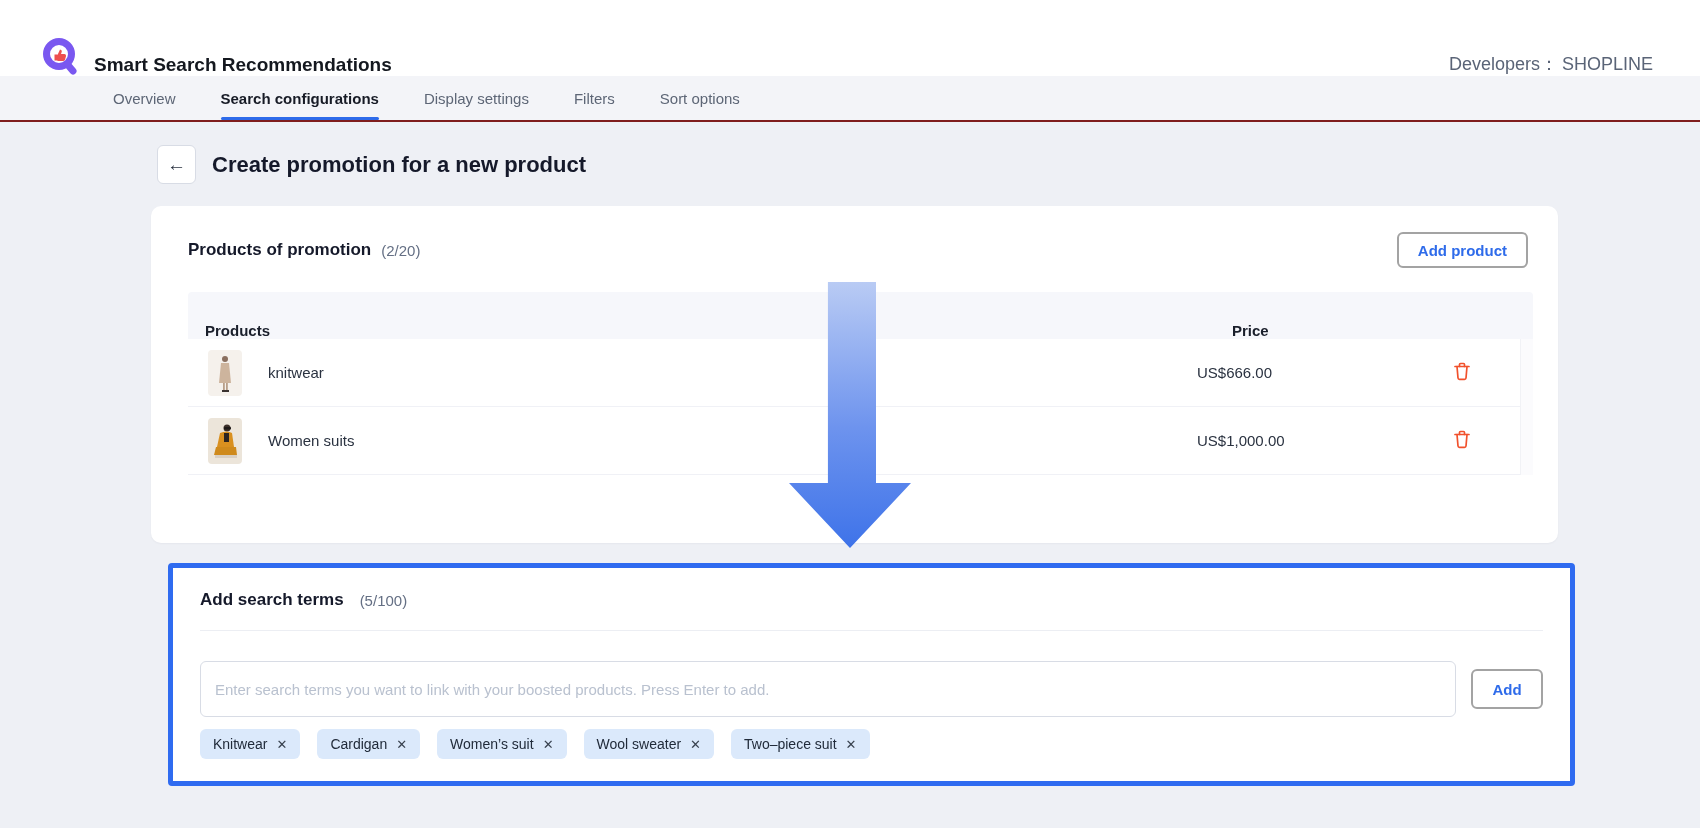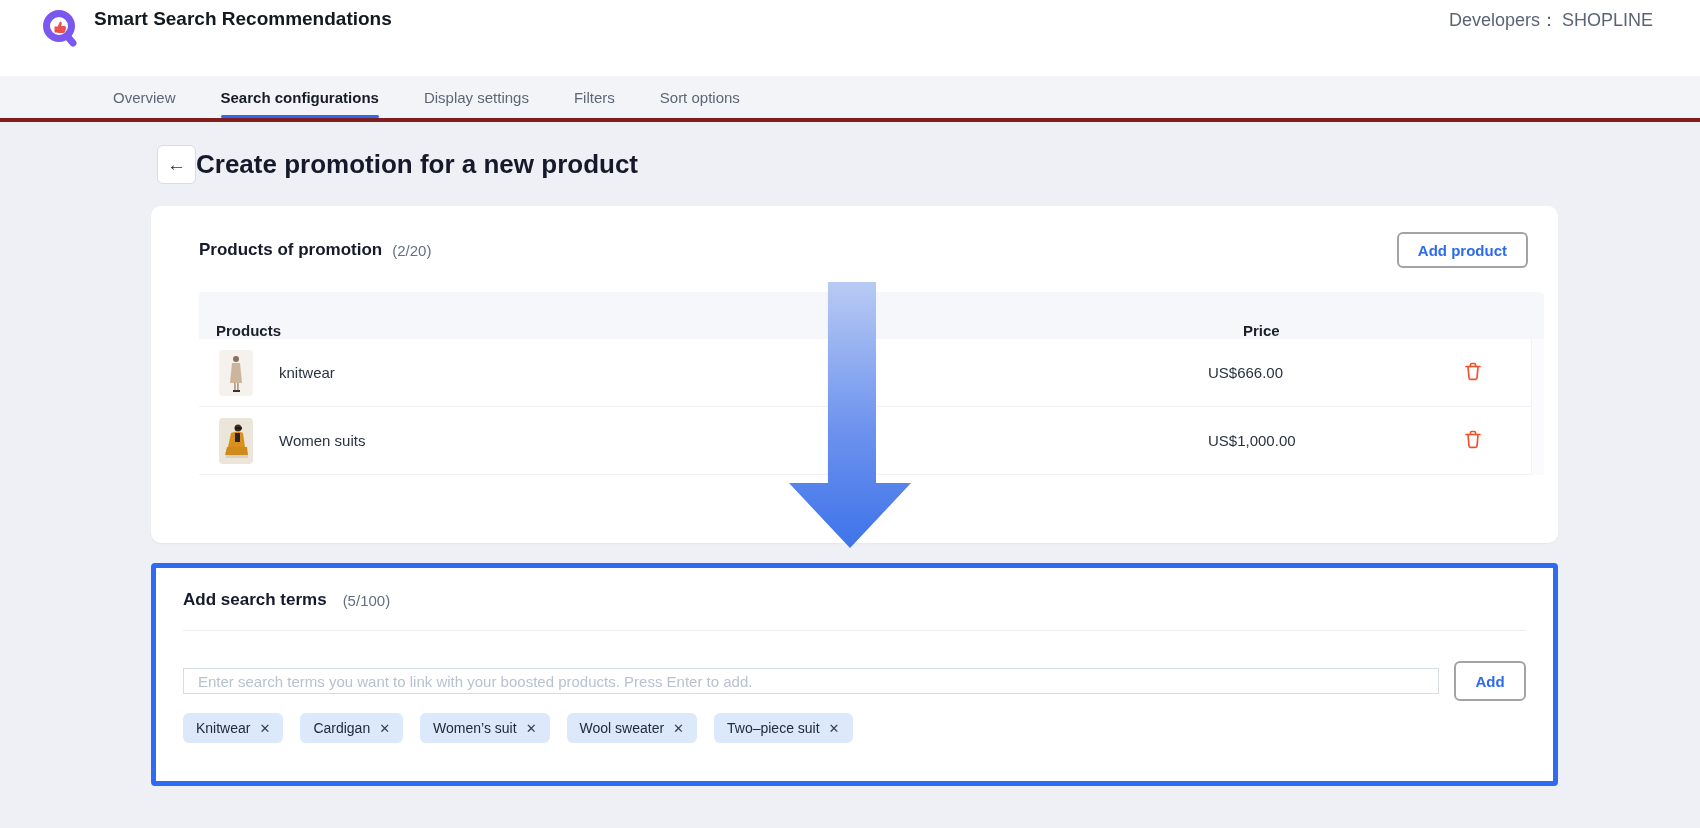--- a/index.html
+++ b/index.html
@@ -7,32 +7,32 @@
   body {
     font-family:"Liberation Sans", sans-serif;
     background:#eef0f5;
     position:relative;
     color:#1c2330;
   }
 
   
   .header {
     position:absolute; top:0; left:0; width:1700px; height:76px;
-    background:#ffffff; display:flex; align-items:flex-start;
+    background:#ffffff; display:flex; align-items:flex-end;
     padding:8px 47px 0 40px;
   }
   .logo { width:40px; height:40px; flex:0 0 auto; }
   .app-title { font-size:19px; font-weight:bold; color:#14181f; margin-left:14px; }
   .header-right { margin-left:auto; font-size:18px; color:#5a6477; display:flex; align-items:center; }
   .header-right .dev-name { margin-left:4px; }
 
   
   .tabbar {
     position:absolute; top:76px; left:0; width:1700px; height:46px;
-    background:#f3f4f8; border-bottom:4px solid #7f1d1d;
+    background:#f3f4f8; border-bottom:2px solid #7f1d1d;
     display:flex; align-items:stretch; padding-left:113px; gap:45px;
   }
   .tab {
     display:flex; align-items:center; font-size:15px; color:#5d6676;
     position:relative; cursor:pointer; white-space:nowrap;
   }
   .tab.active { color:#171b26; font-weight:bold; }
   .tab.active::after {
     content:""; position:absolute; left:0; right:0; bottom:0; height:3px;
     background:#2e6bea; border-radius:2px;
@@ -41,28 +41,28 @@
   
   .title-row {
     position:absolute; top:145px; left:157px;
     display:flex; align-items:center;
   }
   .back-btn {
     width:39px; height:39px; background:#fff; border:1px solid #d8dce5;
     border-radius:6px; display:flex; align-items:center; justify-content:center;
     font-size:19px; color:#2a3240; cursor:pointer;
   }
-  .page-title { font-size:26px; font-weight:bold; color:#15192a; }
+  .page-title { font-size:22px; font-weight:bold; color:#15192a; margin-left:16px; }
 
   
   .card1 {
     position:absolute; left:151px; top:206px; width:1407px; height:337px;
     background:#ffffff; border-radius:10px;
     box-shadow:0 1px 2px rgba(20,30,60,0.04);
-    padding:26px 30px 0 48px;
+    padding:26px 30px 0 37px;
   }
   .card-head { display:flex; align-items:center; }
   .card-title { font-size:17px; font-weight:bold; color:#15192a; }
   .card-count { font-size:15px; color:#646f84; margin-left:10px; }
   .btn-outline {
     background:#fff; border:2px solid #a3a3a3; color:#2e6bea;
     border-radius:6px; font-size:15px; font-weight:bold;
     font-family:"Liberation Sans", sans-serif; cursor:pointer;
   }
   .add-product-btn { margin-left:auto; height:36px; padding:0 19px; }
@@ -98,29 +98,29 @@
   
   .big-arrow {
     position:absolute; left:789px; top:282px; width:122px; height:266px;
     background:linear-gradient(to bottom, #b9cbf4 0%, #6d93ee 55%, #3e73e9 100%);
     clip-path:polygon(31.9% 0, 71.3% 0, 71.3% 75.6%, 100% 75.6%, 50% 100%, 0 75.6%, 31.9% 75.6%);
     z-index:5; pointer-events:none;
   }
 
   
   .card2 {
-    position:absolute; left:151px; top:563px; width:1407px; height:223px;
+    position:absolute; left:168px; top:563px; width:1407px; height:223px;
     background:#ffffff; border:5px solid #2f6bf0; border-radius:4px;
     padding:22px 27px 0 27px;
   }
   .card2 .card-head { padding-bottom:20px; border-bottom:1px solid #eceef3; }
   .card2 .card-count { margin-left:16px; }
   .input-row { display:flex; align-items:center; margin-top:30px; }
   .terms-input {
-    flex:1; height:26px; border:1px solid #d8dce5; border-radius:0;
+    flex:1; height:56px; border:1px solid #d8dce5; border-radius:6px;
     padding:0 14px; font-size:15px; color:#2a3240; outline:none;
     font-family:"Liberation Sans", sans-serif; background:#fff;
   }
   .terms-input::placeholder { color:#b9c1cf; }
   .add-btn { margin-left:15px; height:40px; width:72px; flex:0 0 auto; }
   .tags-row { display:flex; align-items:center; margin-top:12px; gap:17px; }
   .tag {
     background:#dbe9fb; border-radius:6px; height:30px;
     display:flex; align-items:center; padding:0 13px;
     font-size:14px; color:#212b3a; white-space:nowrap;

